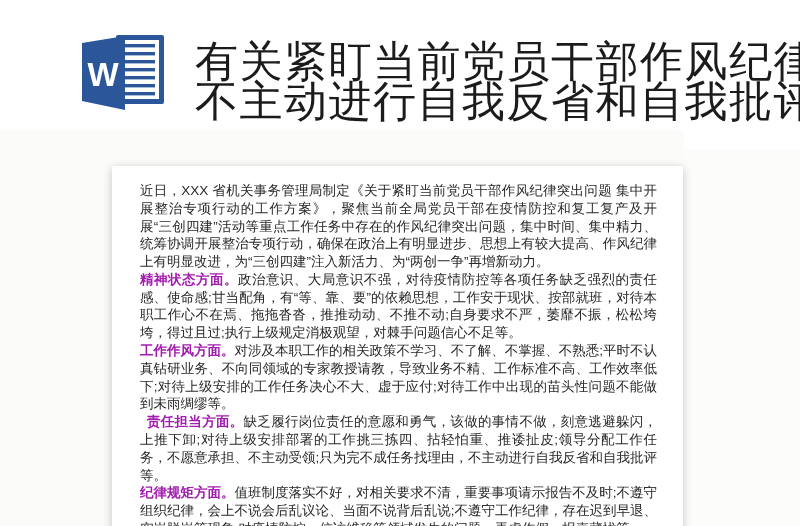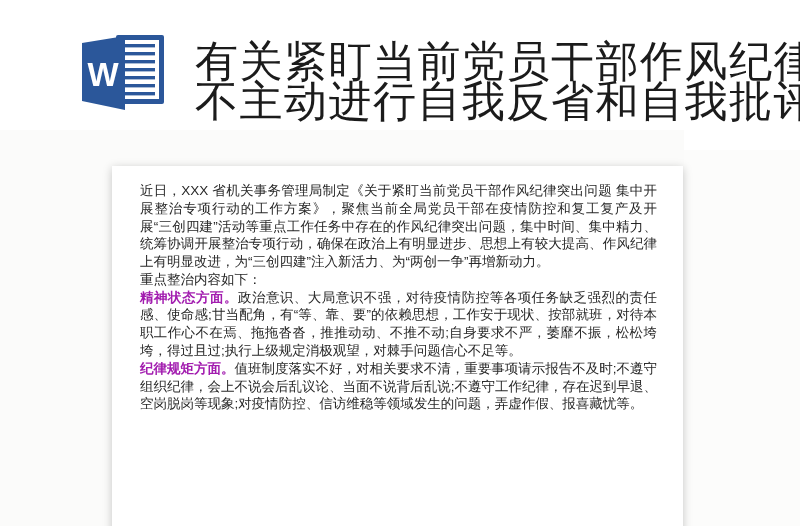--- a/index.html
+++ b/index.html
@@ -78,19 +78,20 @@
     </span>
     <h1 class="doc-title">
       <span class="tl">有关紧盯当前党员干部作风纪律</span>
       <span class="tl">不主动进行自我反省和自我批评等</span>
     </h1>
   </header>
 
   <main class="canvas">
     <div class="page" id="page">
         <p class="para">近日，XXX 省机关事务管理局制定《关于紧盯当前党员干部作风纪律突出问题 集中开展整治专项行动的工作方案》，聚焦当前全局党员干部在疫情防控和复工复产及开展“三创四建”活动等重点工作任务中存在的作风纪律突出问题，集中时间、集中精力、统筹协调开展整治专项行动，确保在政治上有明显进步、思想上有较大提高、作风纪律上有明显改进，为“三创四建”注入新活力、为“两创一争”再增新动力。</p>
-        <p class="para">重点整治内容如下：</p>
         <p class="para"><b>精神状态方面。</b>政治意识、大局意识不强，对待疫情防控等各项任务缺乏强烈的责任感、使命感;甘当配角，有“等、靠、要”的依赖思想，工作安于现状、按部就班，对待本职工作心不在焉、拖拖沓沓，推推动动、不推不动;自身要求不严，萎靡不振，松松垮垮，得过且过;执行上级规定消极观望，对棘手问题信心不足等。</p>
+        <p class="para"><b>工作作风方面。</b>对涉及本职工作的相关政策不学习、不了解、不掌握、不熟悉;平时不认真钻研业务、不向同领域的专家教授请教，导致业务不精、工作标准不高、工作效率低下;对待上级安排的工作任务决心不大、虚于应付;对待工作中出现的苗头性问题不能做到未雨绸缪等。</p>
+        <p class="para indent"><b>责任担当方面。</b>缺乏履行岗位责任的意愿和勇气，该做的事情不做，刻意逃避躲闪，上推下卸;对待上级安排部署的工作挑三拣四、拈轻怕重、推诿扯皮;领导分配工作任务，不愿意承担、不主动受领;只为完不成任务找理由，不主动进行自我反省和自我批评等。</p>
         <p class="para"><b>纪律规矩方面。</b>值班制度落实不好，对相关要求不清，重要事项请示报告不及时;不遵守组织纪律，会上不说会后乱议论、当面不说背后乱说;不遵守工作纪律，存在迟到早退、空岗脱岗等现象;对疫情防控、信访维稳等领域发生的问题，弄虚作假、报喜藏忧等。</p>
       </div>
   </main>
 
 </div>
 
 </body></html>

